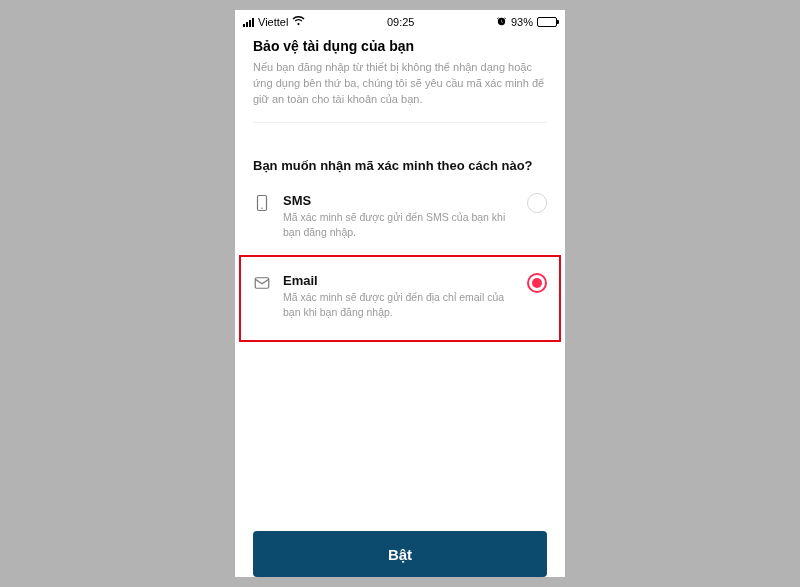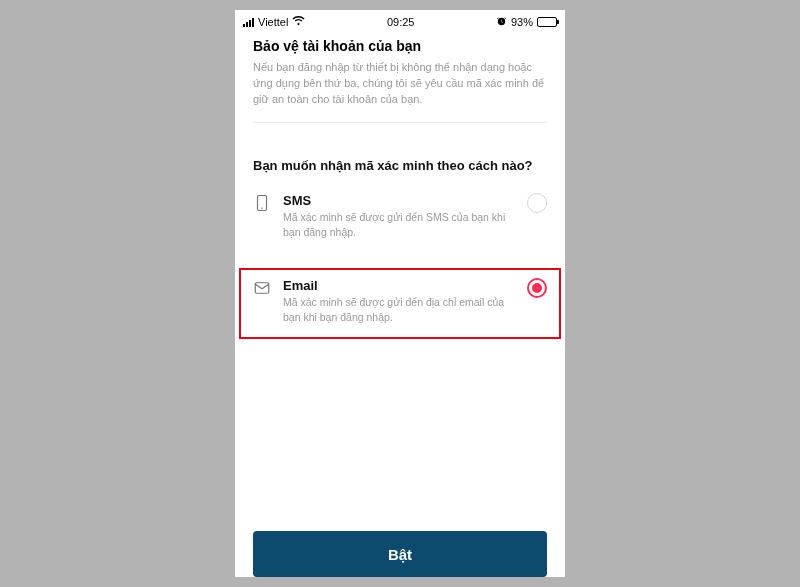--- a/index.html
+++ b/index.html
@@ -106,22 +106,22 @@
       display:flex; align-items:center; justify-content:center;
       margin-top:0;
     }
     .radio.unchecked { border:1.5px solid #d6d6d6; }
     .radio.checked { border:2.5px solid #fe2c55; }
     .radio.checked::after {
       content:""; width:10px; height:10px; background:#fe2c55; border-radius:50%;
     }
     .highlight-box {
       border: 2.5px solid #e30613;
-      margin: 17px -14px;
-      padding: 0 12px;
+      margin: 4px -14px;
+      padding: 8px 12px;
     }
     
     .footer {
       padding: 12px 18px 0 18px;
     }
     .primary-btn {
       width:100%;
       background:#0c4a6e;
       color:#fff;
       border:none;
@@ -160,21 +160,21 @@
           </svg>
       </span>
       <span>93%</span>
       <span class="battery"><span class="battery-fill"></span></span>
     </div>
   </div>
 
 
   <div class="content">
 
-    <div class="section-title">Bảo vệ tài khoản của bạn</div>
+    <div class="section-title">Bảo vệ tài dụng của bạn</div>
     <div class="section-desc">Nếu bạn đăng nhập từ thiết bị không thể nhận dạng hoặc ứng dụng bên thứ ba, chúng tôi sẽ yêu cầu mã xác minh để giữ an toàn cho tài khoản của bạn.</div>
 
     <div class="divider"></div>
 
     <div class="question">Bạn muốn nhận mã xác minh theo cách nào?</div>
 
     <div class="option">
       <span class="opt-icon">
         <svg width="18" height="18" viewBox="0 0 24 24">
             <rect x="6" y="2" width="12" height="20" rx="2" fill="none" stroke="#777" stroke-width="1.6"></rect>

